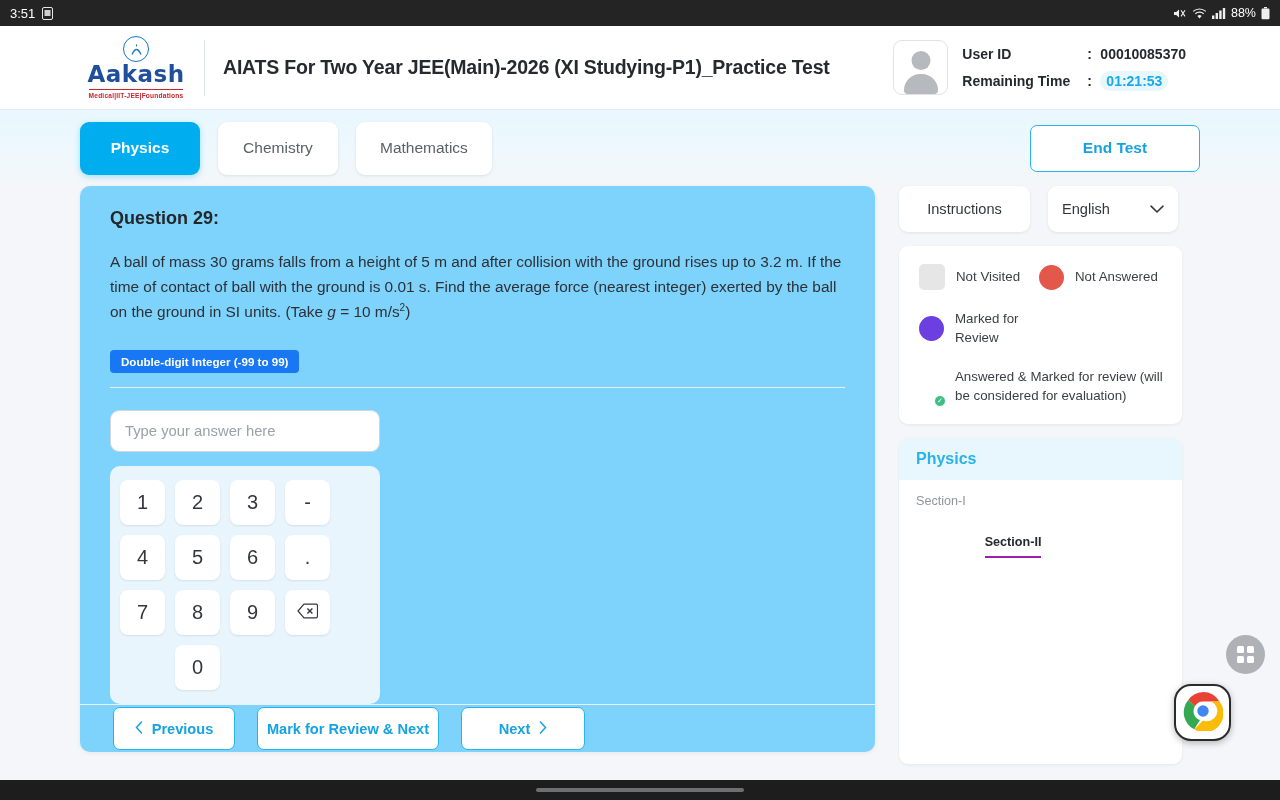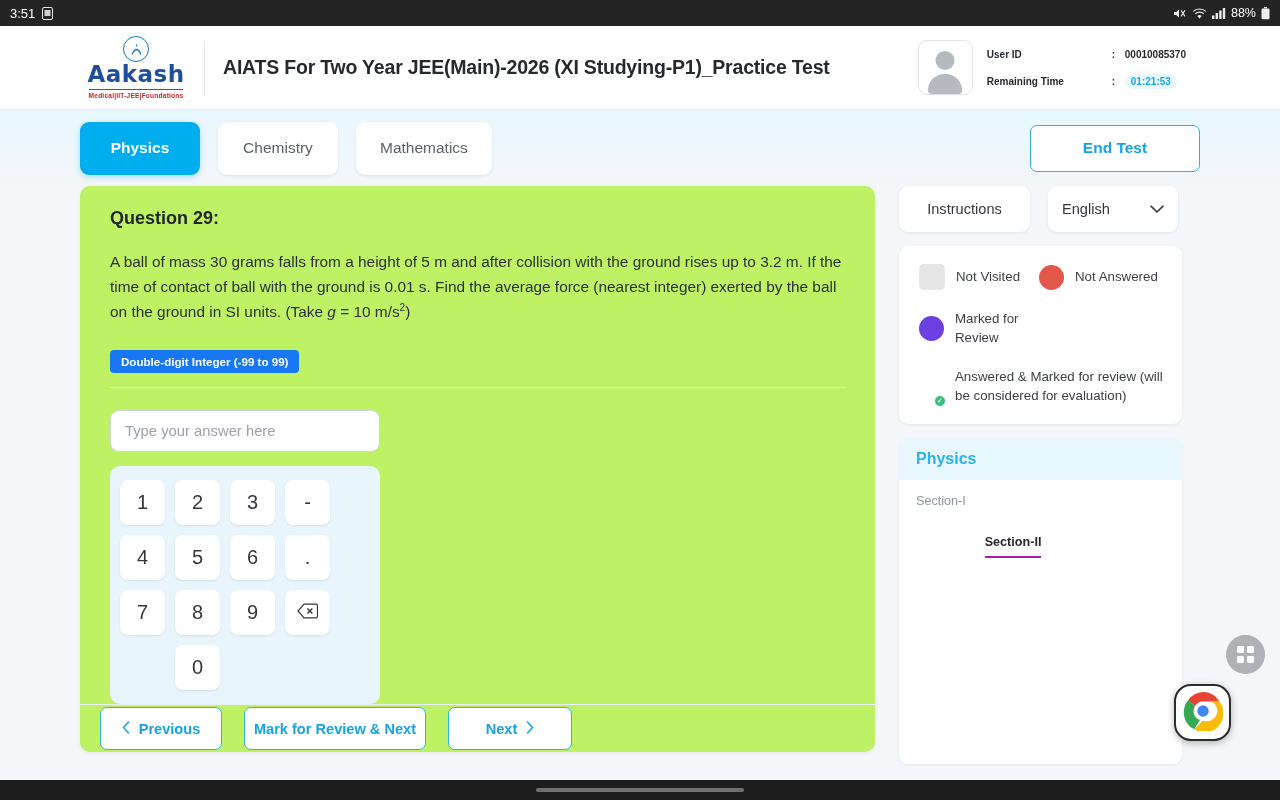--- a/index.html
+++ b/index.html
@@ -38,21 +38,21 @@
   .hdr-divider { width: 1px; height: 56px; background: #dfe4ea; margin: 0 18px 0 8px; }
   .test-title { font-size: 19.5px; font-weight: 700; color: #26292e; letter-spacing: -.2px; flex: 1; }
 
   .user-box { display: flex; align-items: center; gap: 14px; margin-right: 80px; }
   .avatar { width: 55px; height: 55px; border: 1px solid #dfe3e8; border-radius: 9px;
             background: #fff; position: relative; overflow: hidden; }
   .avatar::before { content:""; position:absolute; width:19px; height:19px; border-radius:50%;
             background:#b6b9bd; left:50%; top:10px; transform:translateX(-50%); }
   .avatar::after { content:""; position:absolute; width:34px; height:20px; border-radius:17px 17px 4px 4px;
             background:#b6b9bd; left:50%; top:33px; transform:translateX(-50%); }
-  .user-rows { font-size: 10px; color: #25282d; }
+  .user-rows { font-size: 14px; color: #25282d; }
   .user-row { display: flex; align-items: center; height: 27px; }
   .user-label { width: 125px; font-weight: 700; }
   .user-colon { width: 13px; font-weight: 700; }
   .user-val { font-weight: 700; }
   .time-val { color: #17a9e8; font-weight: 700; background: #e8f7fd;
               padding: 2px 6px; border-radius: 10px; }
 
   
   .tabstrip {
     height: 76px; padding: 0 80px;
@@ -71,21 +71,21 @@
   .end-test {
     margin-left: auto; width: 170px; height: 47px; border: 1.4px solid #2ab3e8;
     border-radius: 7px; background: #fff; color: #17a2e0; font-size: 15.5px; font-weight: 700;
     display: flex; align-items: center; justify-content: center; cursor: pointer;
   }
 
   
   .main { display: flex; padding: 0 80px; gap: 24px; height: 578px; }
 
   
-  .qcard { width: 795px; background: #bef264; border-radius: 10px;
+  .qcard { width: 795px; background: #7dd3fc; border-radius: 10px;
            box-shadow: 0 1px 4px rgba(16,40,70,.07);
            display: flex; flex-direction: column; height: 566px; }
   .qbody { padding: 22px 30px 0 30px; flex: 1; }
   .qtitle { font-size: 18px; font-weight: 700; color: #23262b; margin-bottom: 20px; }
   .qtext { font-size: 15.4px; line-height: 1.63; color: #2d3137; }
   .qtext i { font-style: italic; }
   .qtext sup { font-size: 10px; vertical-align: super; }
   .badge { display: inline-block; margin-top: 26px; background: #1877f2; color: #fff;
            font-size: 11.6px; font-weight: 700; padding: 5px 11px; border-radius: 4px; }
   .hr { height: 1px; background: #e9ecf1; margin: 14px 0 0 0; }
@@ -99,21 +99,21 @@
             padding: 14px 10px; }
   .kprow { display: flex; gap: 10px; margin-bottom: 10px; }
   .kprow:last-child { margin-bottom: 0; }
   .key { width: 45px; height: 45px; background: #fff; border-radius: 8px;
          display: flex; align-items: center; justify-content: center;
          font-size: 20px; color: #33373d; cursor: pointer;
          box-shadow: 0 1px 2px rgba(16,40,70,.10); }
   .key.blank { background: transparent; box-shadow: none; cursor: default; }
 
   .qfooter { height: 86px; border-top: 1px solid #eceff3; display: flex; align-items: center;
-             padding: 0 20px; gap: 0; }
+             padding: 0 33px; gap: 0; }
   .btn { height: 43px; border-radius: 7px; background: #fff; display: flex;
          align-items: center; justify-content: center; font-size: 14.6px; font-weight: 700;
          cursor: pointer; gap: 9px; }
   .btn-prev { width: 122px; border: 1.3px solid #2ab3e8; color: #17a2e0; }
   .btn-clear { width: 124px; border: 1.3px solid #b9b2ab; color: #25282d; margin-left: auto; }
   .btn-mark { width: 182px; border: 1.3px solid #2ab3e8; color: #17a2e0; margin-left: 22px; }
   .btn-next { width: 124px; border: 1.3px solid #2ab3e8; color: #17a2e0; margin-left: 22px; }
 
   
   .rightcol { width: 283px; display: flex; flex-direction: column; gap: 14px; }

